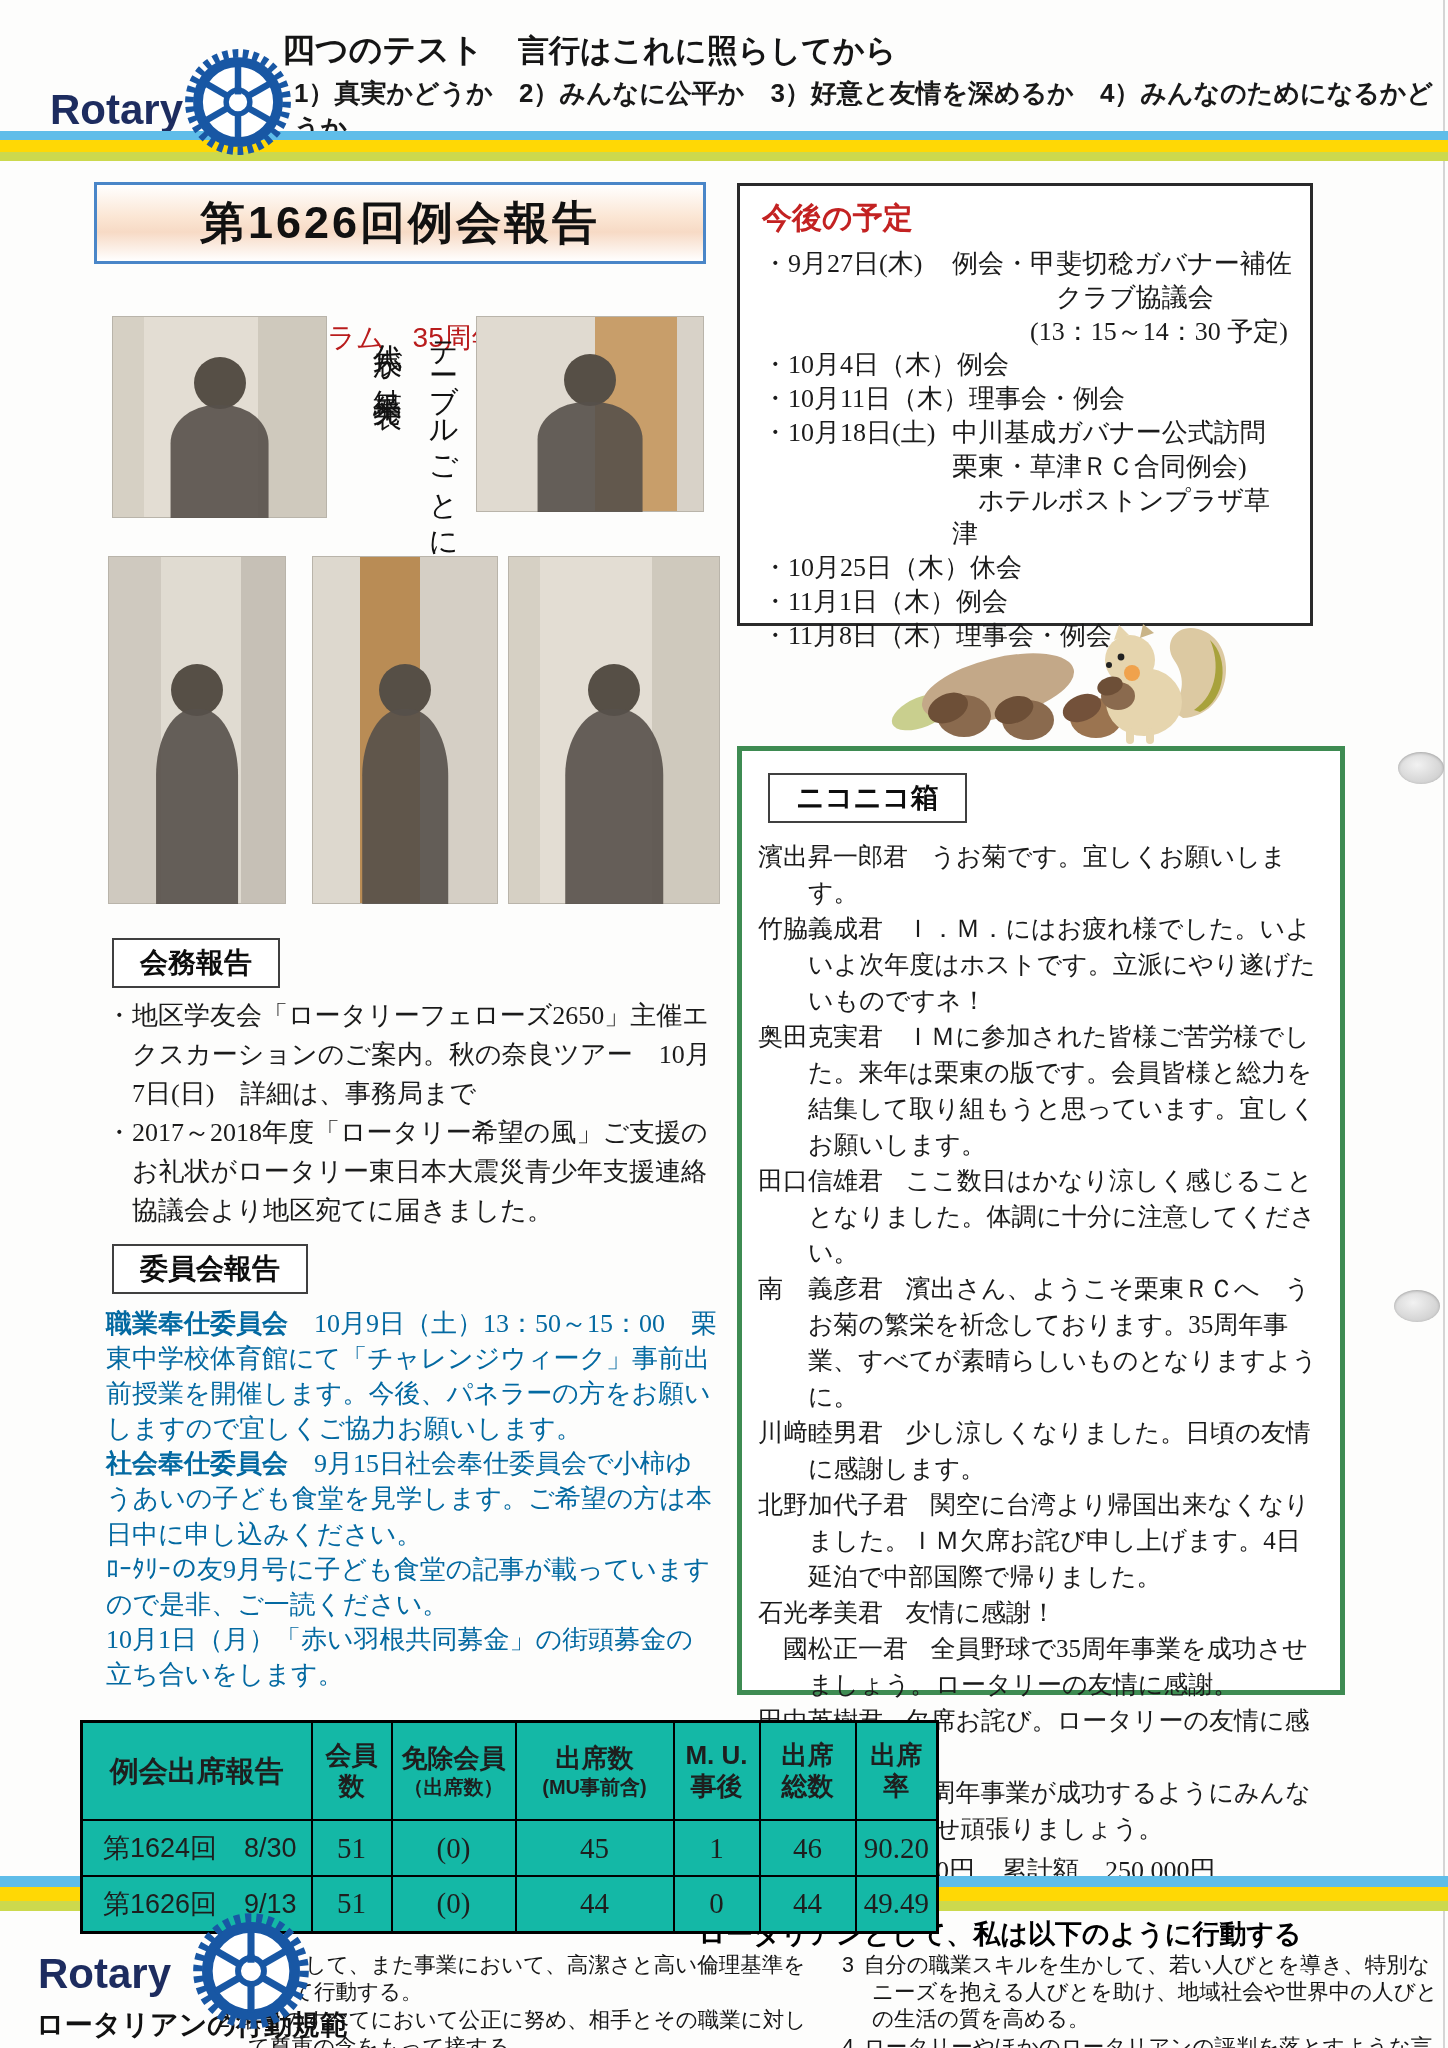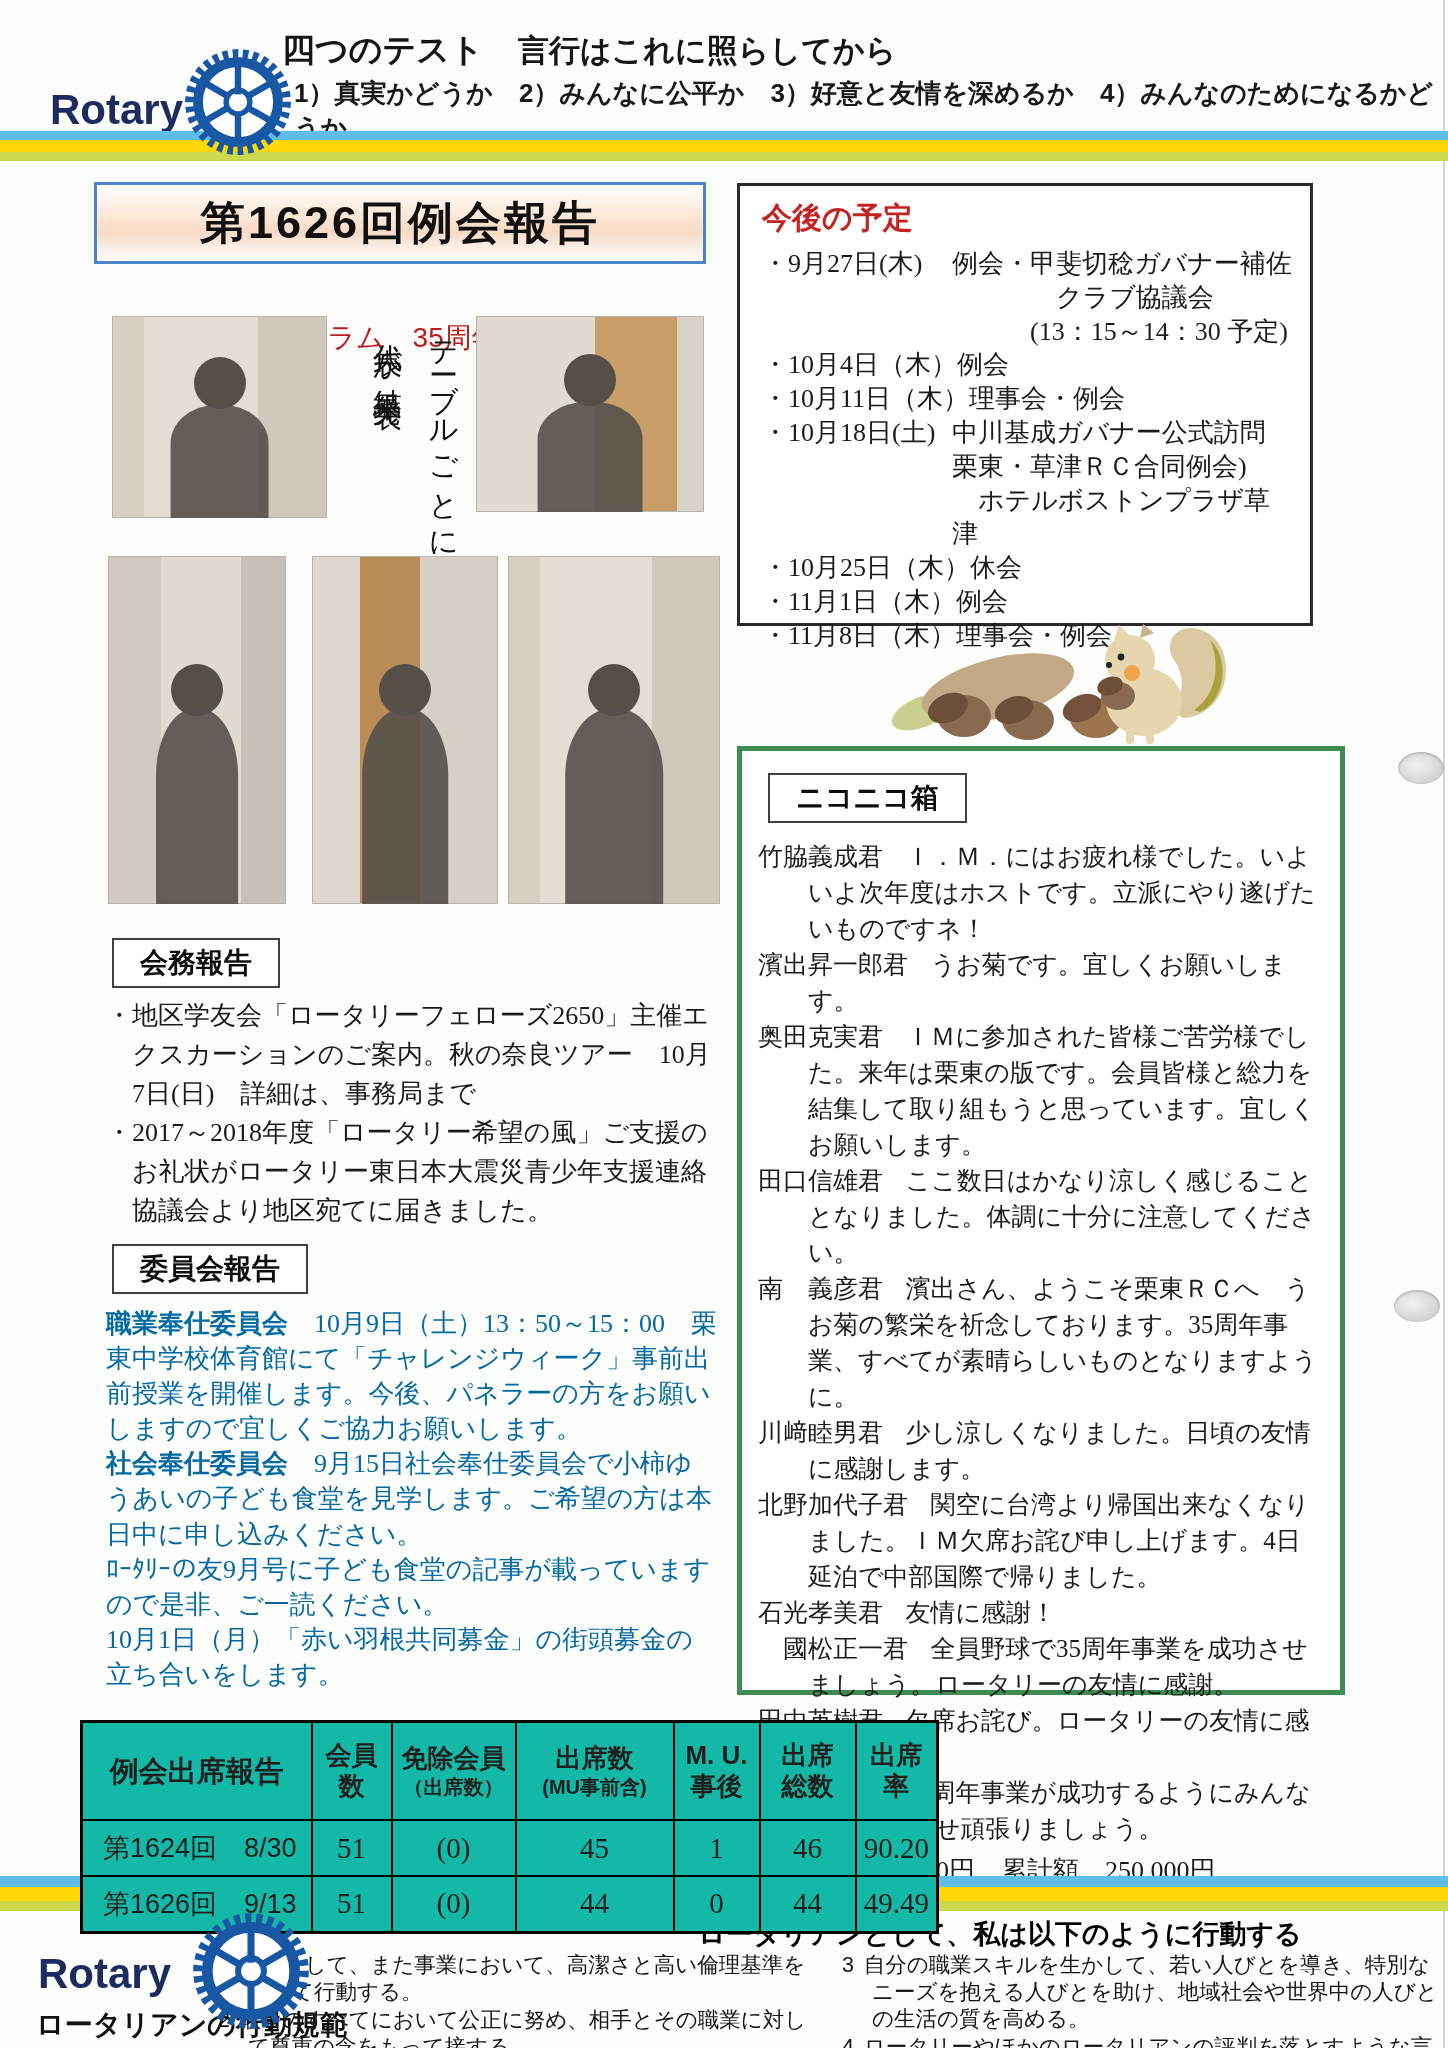--- a/index.html
+++ b/index.html
@@ -231,22 +231,22 @@
     <circle cx="254" cy="57" r="8" fill="#f0a24c"></circle>
     <ellipse cx="240" cy="80" rx="17" ry="14" fill="#8a6a4e"></ellipse>
     <ellipse cx="232" cy="70" rx="13" ry="9" fill="#6d4f37" transform="rotate(-18 232 70)"></ellipse>
     <rect x="248" y="112" width="8" height="16" rx="4" fill="#e6d5ae"></rect>
     <rect x="268" y="112" width="8" height="16" rx="4" fill="#e6d5ae"></rect>
   </svg>
 
   <div class="niko-box">
     <div class="sec-box">ニコニコ箱</div>
     <div class="niko-entries">
+      <div class="niko-entry"><span class="nname">濱出昇一郎君</span><span>うお菊です。宜しくお願いします。</span></div>
       <div class="niko-entry"><span class="nname">竹脇義成君</span><span>Ｉ．Ｍ．にはお疲れ様でした。いよいよ次年度はホストです。立派にやり遂げたいものですネ！</span></div>
-      <div class="niko-entry"><span class="nname">濱出昇一郎君</span><span>うお菊です。宜しくお願いします。</span></div>
       <div class="niko-entry"><span class="nname">奥田克実君</span><span>ＩＭに参加された皆様ご苦労様でした。来年は栗東の版です。会員皆様と総力を結集して取り組もうと思っています。宜しくお願いします。</span></div>
       <div class="niko-entry"><span class="nname">田口信雄君</span><span>ここ数日はかなり涼しく感じることとなりました。体調に十分に注意してください。</span></div>
       <div class="niko-entry"><span class="nname">南　義彦君</span><span>濱出さん、ようこそ栗東ＲＣへ　うお菊の繁栄を祈念しております。35周年事業、すべてが素晴らしいものとなりますように。</span></div>
       <div class="niko-entry"><span class="nname">川﨑睦男君</span><span>少し涼しくなりました。日頃の友情に感謝します。</span></div>
       <div class="niko-entry"><span class="nname">北野加代子君</span><span>関空に台湾より帰国出来なくなりました。ＩＭ欠席お詫び申し上げます。4日延泊で中部国際で帰りました。</span></div>
       <div class="niko-entry"><span class="nname">石光孝美君</span><span>友情に感謝！</span></div>
       <div class="niko-entry"><span class="nname">　國松正一君</span><span>全員野球で35周年事業を成功させましょう。ロータリーの友情に感謝。</span></div>
       <div class="niko-entry"><span class="nname">田中英樹君</span><span>欠席お詫び。ロータリーの友情に感謝。</span></div>
       <div class="niko-entry"><span class="nname">塚田耕司君</span><span>35周年事業が成功するようにみんなで力を合わせ頑張りましょう。</span></div>
     </div>

